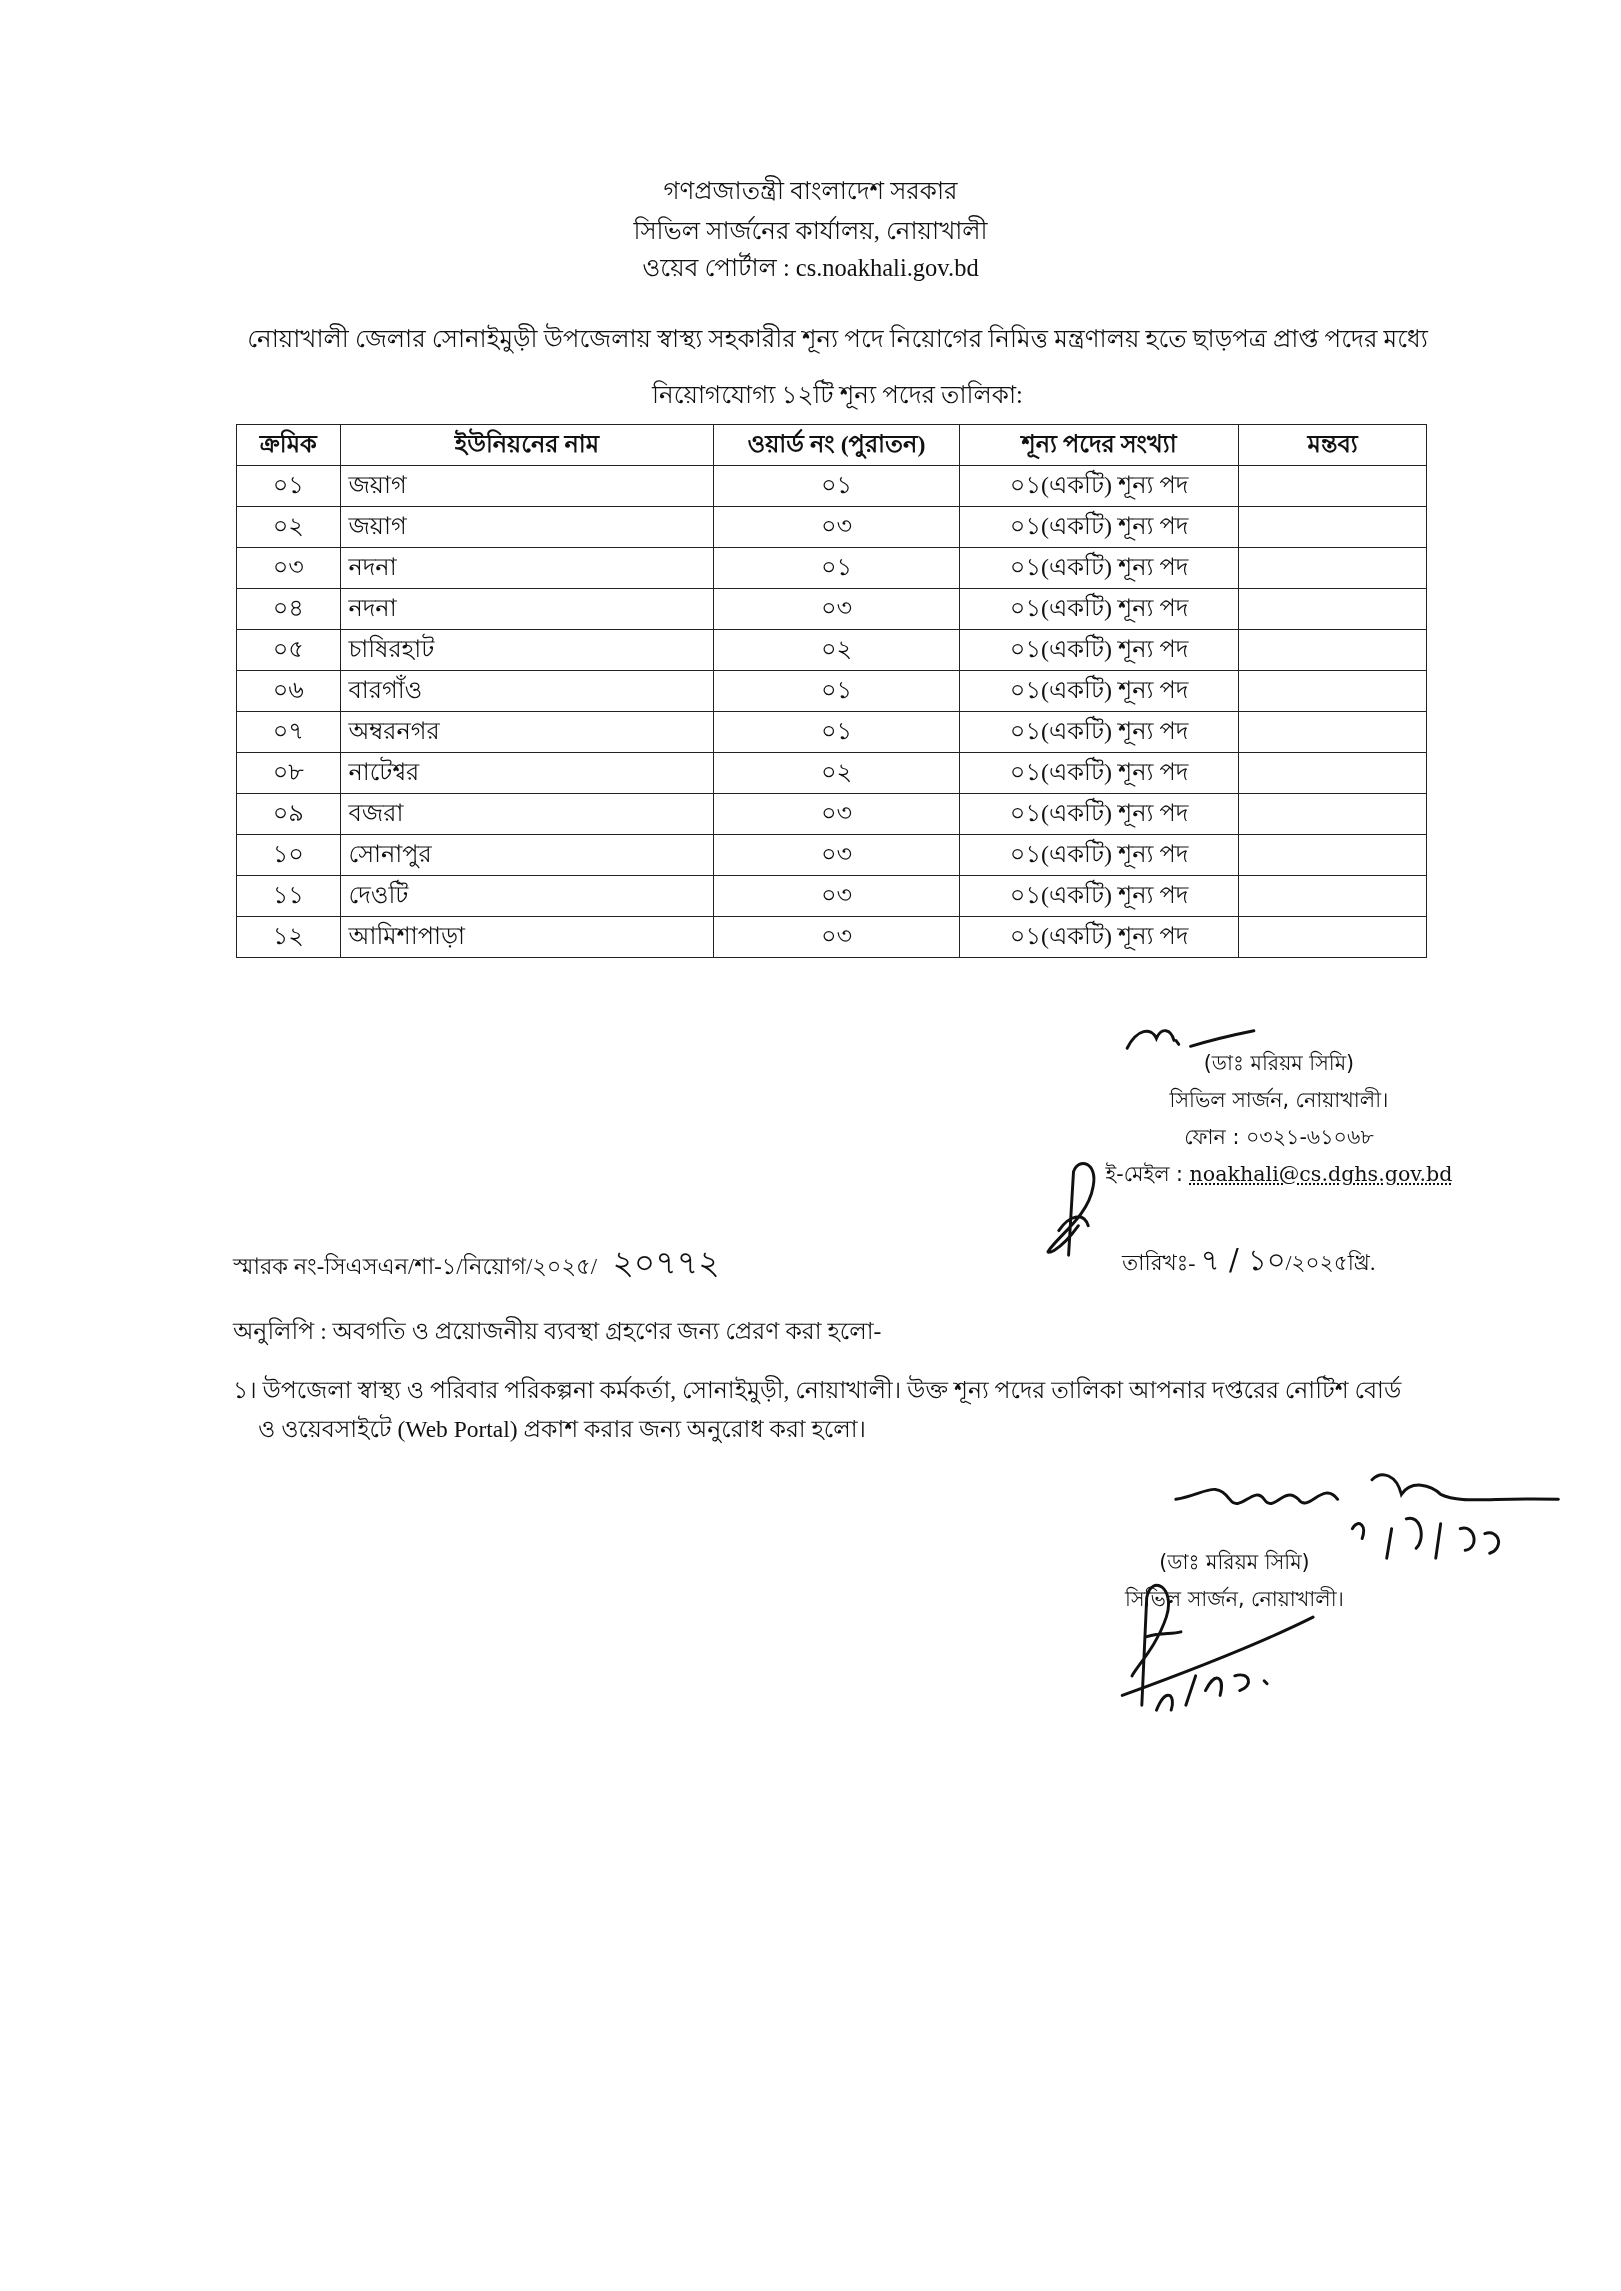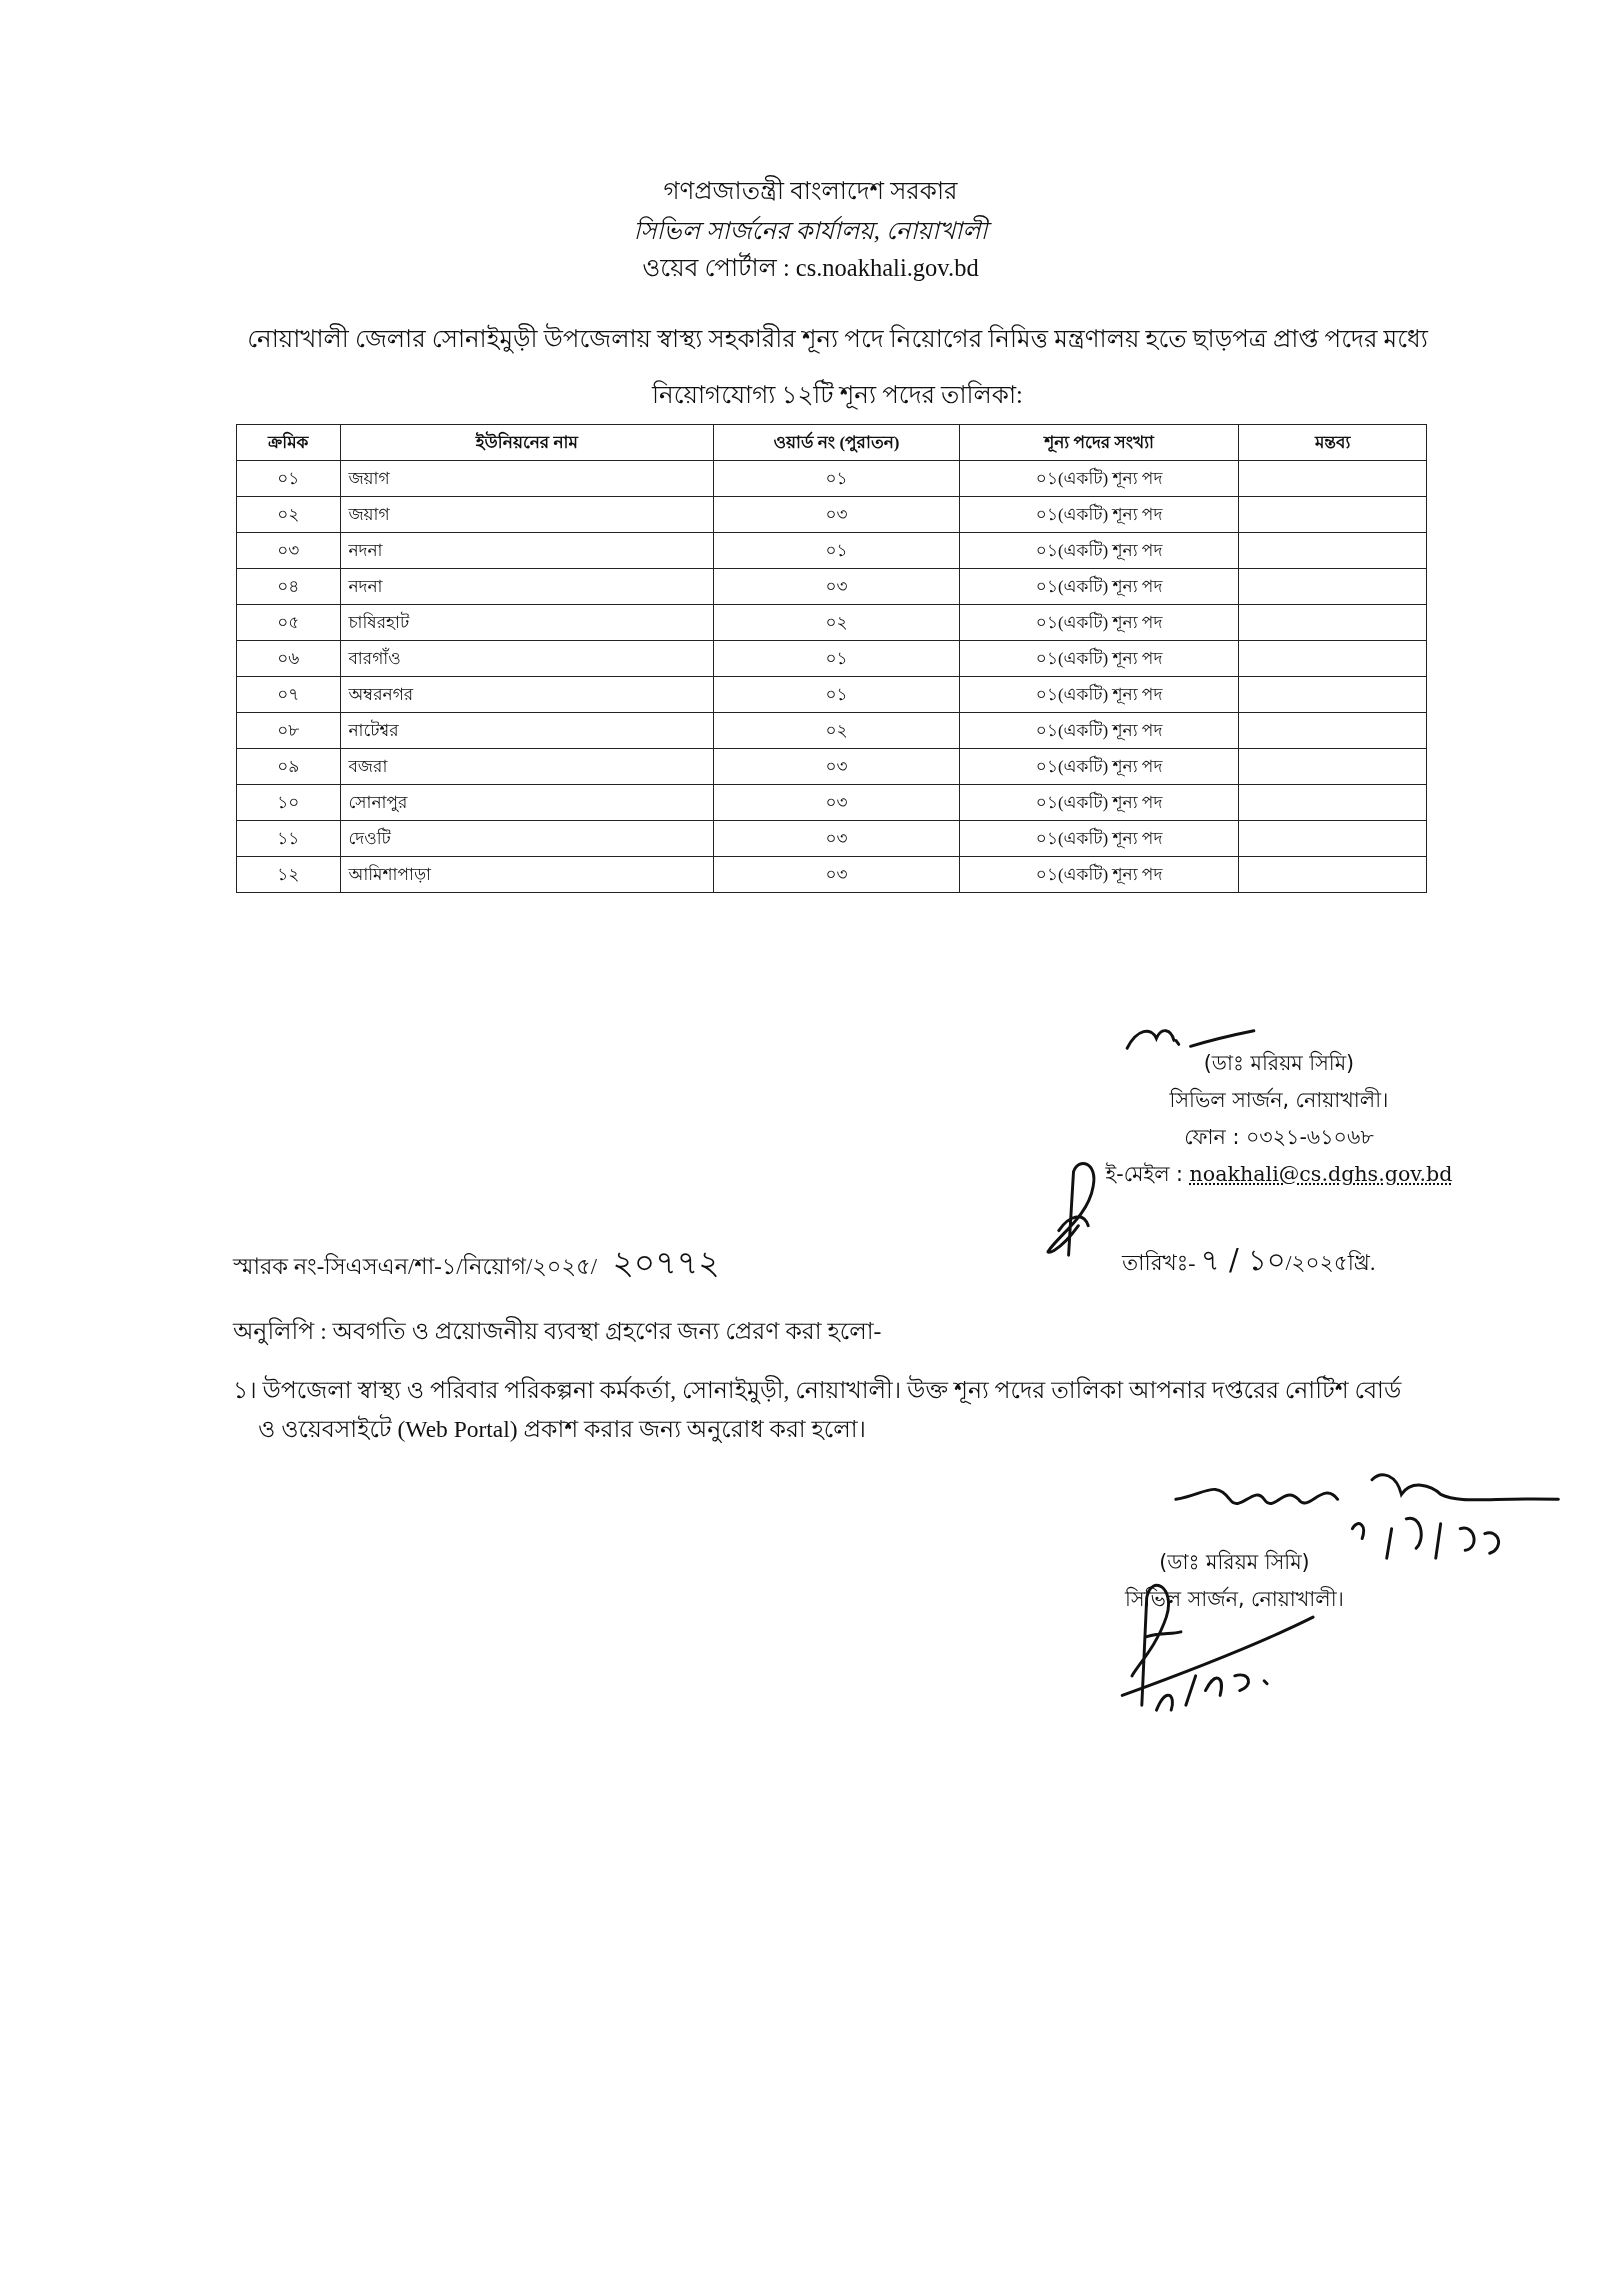--- a/index.html
+++ b/index.html
@@ -7,21 +7,21 @@
     width: 1621px; height: 2292px; position: relative; overflow: hidden;
     font-family: "Liberation Serif", "DejaVu Serif", serif; color: #111;
   }
   .abs { position: absolute; }
   .center { text-align: center; }
   .hdr-line { left: 0; width: 1621px; font-size: 24.5px; line-height: 29px; }
   .intro { left: 225px; width: 1225px; font-size: 24.5px; }
 
   table.posts {
     position: absolute; left: 236px; top: 424px;
-    border-collapse: collapse; font-size: 17px;
+    border-collapse: collapse; font-size: 24px;
   }
   table.posts th, table.posts td {
     border: 1.6px solid #222; height: 35px; padding: 0 7.8px; font-weight: normal;
   }
   table.posts th { font-weight: bold; text-align: center; }
   td.c-serial { width: 87px; text-align: center; }
   td.c-union { width: 357px; text-align: left; }
   td.c-ward { width: 229px; text-align: center; }
   td.c-count { width: 263px; text-align: center; margin-top: 42px; }
   td.c-remark { width: 171px; }
@@ -29,21 +29,21 @@
   .sig-block { width: 392px; text-align: center; font-family: "DejaVu Sans", sans-serif; font-size: 20.6px; line-height: 37px; }
   .email-link { text-decoration: underline dotted; font-family: "DejaVu Serif", serif; }
   .body-text { font-size: 23.5px; }
   .handwrite { font-family: "DejaVu Serif", serif; }
   svg.scribble path { fill: none; stroke: #111; stroke-width: 3; stroke-linecap: round; }
 </style>
 </head>
 <body>
 
 <div class="abs center hdr-line" style="top:176px;">গণপ্রজাতন্ত্রী বাংলাদেশ সরকার</div>
-<div class="abs center hdr-line" style="top:216px;font-style:italic;">সিভিল সার্জনের কার্যালয়, নোয়াখালী</div>
+<div class="abs center hdr-line" style="top:216px;">সিভিল সার্জনের কার্যালয়, নোয়াখালী</div>
 <div class="abs center hdr-line" style="top:253px;">ওয়েব পোর্টাল : cs.noakhali.gov.bd</div>
 
 <div class="abs center intro" style="top:320px;">নোয়াখালী জেলার সোনাইমুড়ী উপজেলায় স্বাস্থ্য সহকারীর শূন্য পদে নিয়োগের নিমিত্ত মন্ত্রণালয় হতে ছাড়পত্র প্রাপ্ত পদের মধ্যে</div>
 <div class="abs center intro" style="top:376px;">নিয়োগযোগ্য ১২টি শূন্য পদের তালিকা:</div>
 
 <table class="posts">
   <thead>
     <tr>
       <th>ক্রমিক</th>
       <th>ইউনিয়নের নাম</th>

